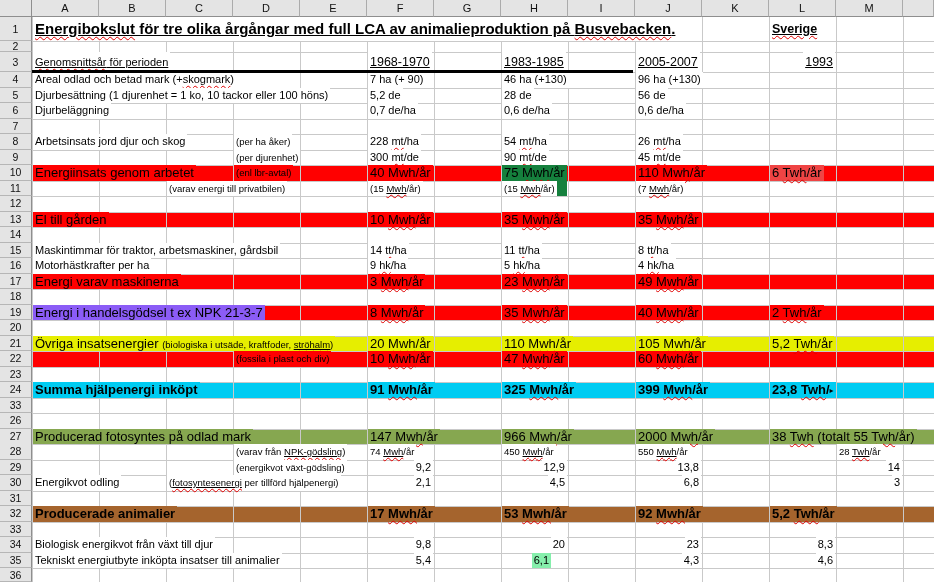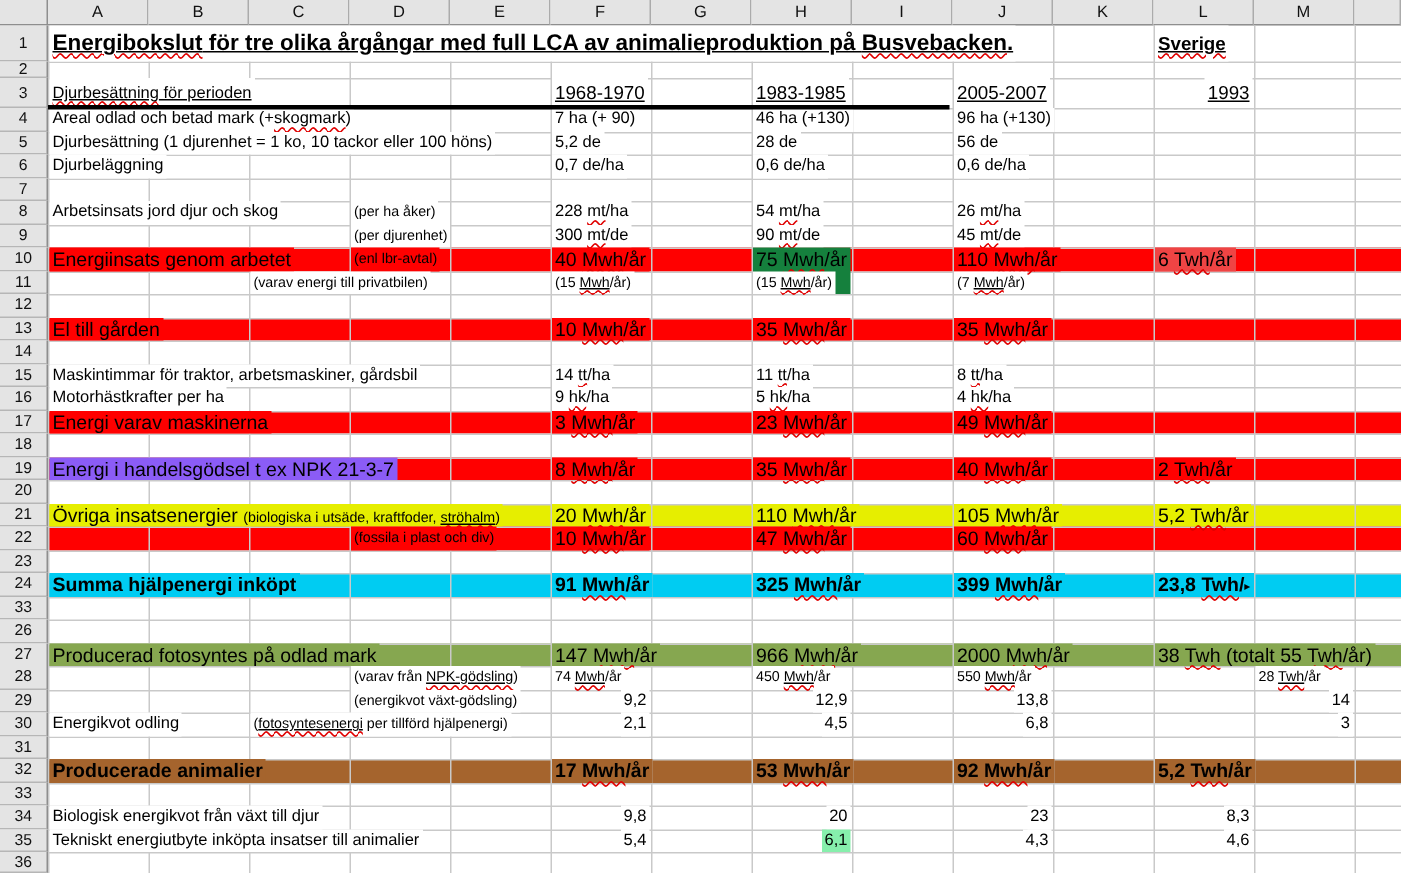--- a/index.html
+++ b/index.html
@@ -142,21 +142,21 @@
       <div class="gl" style="left:32px;top:475px;width:902px;height:1px"></div>
       <div class="gl" style="left:32px;top:490.5px;width:902px;height:1px"></div>
       <div class="gl" style="left:32px;top:506px;width:902px;height:1px"></div>
       <div class="gl" style="left:32px;top:521.5px;width:902px;height:1px"></div>
       <div class="gl" style="left:32px;top:537px;width:902px;height:1px"></div>
       <div class="gl" style="left:32px;top:552.5px;width:902px;height:1px"></div>
       <div class="gl" style="left:32px;top:568px;width:902px;height:1px"></div>
       <div class="thickb" style="left:32px;top:70px;width:601px;height:2.5px"></div>
       <div class="cell" style="left:33px;top:17px;height:24px;line-height:24px;background:#ffffff"><span class="c-ttl c-u"><span class="sq">Energibokslut</span> för tre olika årgångar med full LCA av animalieproduktion på <span class="sq">Busvebacken</span>.</span></div>
       <div class="cell" style="left:770px;top:17px;height:24px;line-height:24px;background:#ffffff"><span class="c-yr c-b c-u"><span class="sq">Sverige</span></span></div>
-      <div class="cell" style="left:33px;top:52px;height:20px;line-height:20px;background:#ffffff"><span class="c-u"><span class="sq">Djurbesättning</span> för perioden</span></div>
+      <div class="cell" style="left:33px;top:52px;height:20px;line-height:20px;background:#ffffff"><span class="c-u"><span class="sq">Genomsnittsår</span> för perioden</span></div>
       <div class="cell" style="left:368px;top:52px;height:20px;line-height:20px;background:#ffffff"><span class="c-yr c-u">1968-1970</span></div>
       <div class="cell" style="left:502px;top:52px;height:20px;line-height:20px;background:#ffffff"><span class="c-yr c-u">1983-1985</span></div>
       <div class="cell" style="left:636px;top:52px;height:20px;line-height:20px;background:#ffffff"><span class="c-yr c-u">2005-2007</span></div>
       <div class="cell" style="right:99px;text-align:right;top:52px;height:20px;line-height:20px;background:#ffffff"><span class="c-yr c-u">1993</span></div>
       <div class="cell" style="left:33px;top:72px;height:15.5px;line-height:15.5px;background:#ffffff">Areal odlad och betad mark (+<span class="sq">skogmark</span>)</div>
       <div class="cell" style="left:368px;top:72px;height:15.5px;line-height:15.5px;background:#ffffff">7 ha (+ 90)</div>
       <div class="cell" style="left:502px;top:72px;height:15.5px;line-height:15.5px;background:#ffffff">46 ha (+130)</div>
       <div class="cell" style="left:636px;top:72px;height:15.5px;line-height:15.5px;background:#ffffff">96 ha (+130)</div>
       <div class="cell" style="left:33px;top:87.5px;height:15.5px;line-height:15.5px;background:#ffffff">Djurbesättning (1 djurenhet = 1 ko, 10 tackor eller 100 höns)</div>
       <div class="cell" style="left:368px;top:87.5px;height:15.5px;line-height:15.5px;background:#ffffff">5,2 de</div>
@@ -246,17 +246,17 @@
       <div class="cell" style="left:502px;top:506px;height:15.5px;line-height:15.5px;background:#a5642d"><span class="c-lg c-b">53 <span class="sq">Mwh</span>/år</span></div>
       <div class="cell" style="left:636px;top:506px;height:15.5px;line-height:15.5px;background:#a5642d"><span class="c-lg c-b">92 <span class="sq">Mwh</span>/år</span></div>
       <div class="cell" style="left:770px;top:506px;height:15.5px;line-height:15.5px;background:#a5642d"><span class="c-lg c-b">5,2 <span class="sq">Twh</span>/år</span></div>
       <div class="cell" style="left:33px;top:537px;height:15.5px;line-height:15.5px;background:#ffffff">Biologisk energikvot från växt till djur</div>
       <div class="cell" style="right:501px;text-align:right;top:537px;height:15.5px;line-height:15.5px;background:#ffffff">9,8</div>
       <div class="cell" style="right:367px;text-align:right;top:537px;height:15.5px;line-height:15.5px;background:#ffffff">20</div>
       <div class="cell" style="right:233px;text-align:right;top:537px;height:15.5px;line-height:15.5px;background:#ffffff">23</div>
       <div class="cell" style="right:99px;text-align:right;top:537px;height:15.5px;line-height:15.5px;background:#ffffff">8,3</div>
       <div class="cell" style="left:33px;top:552.5px;height:15.5px;line-height:15.5px;background:#ffffff">Tekniskt energiutbyte inköpta insatser till animalier</div>
       <div class="cell" style="right:501px;text-align:right;top:552.5px;height:15.5px;line-height:15.5px;background:#ffffff">5,4</div>
-      <div class="cell" style="right:367px;text-align:center;top:552.5px;height:15.5px;line-height:15.5px;background:#86efac">6,1</div>
+      <div class="cell" style="right:383px;text-align:center;top:552.5px;height:15.5px;line-height:15.5px;background:#86efac">6,1</div>
       <div class="cell" style="right:233px;text-align:right;top:552.5px;height:15.5px;line-height:15.5px;background:#ffffff">4,3</div>
       <div class="cell" style="right:99px;text-align:right;top:552.5px;height:15.5px;line-height:15.5px;background:#ffffff">4,6</div>
     </div>
 </div>
 
 </body></html>

